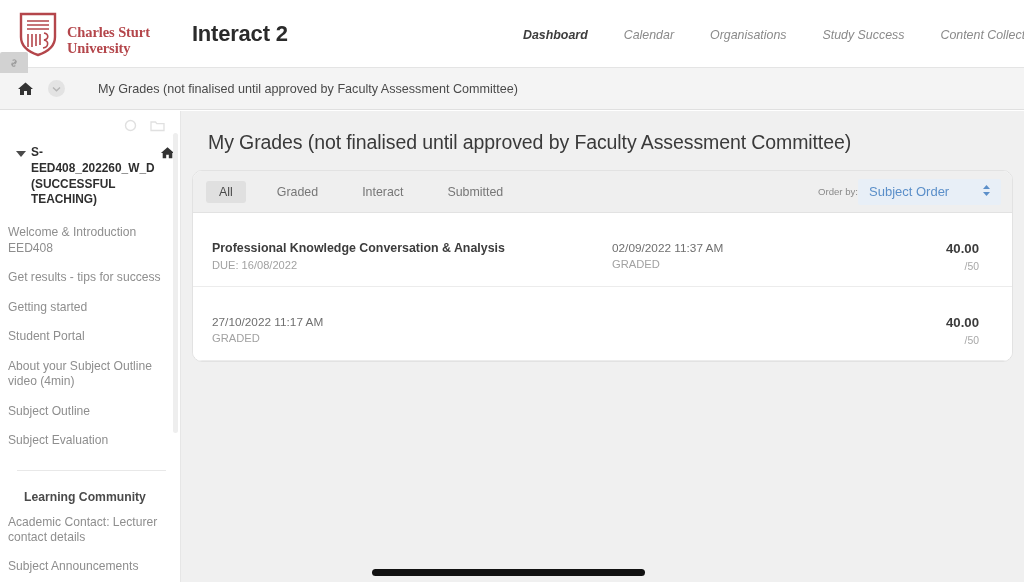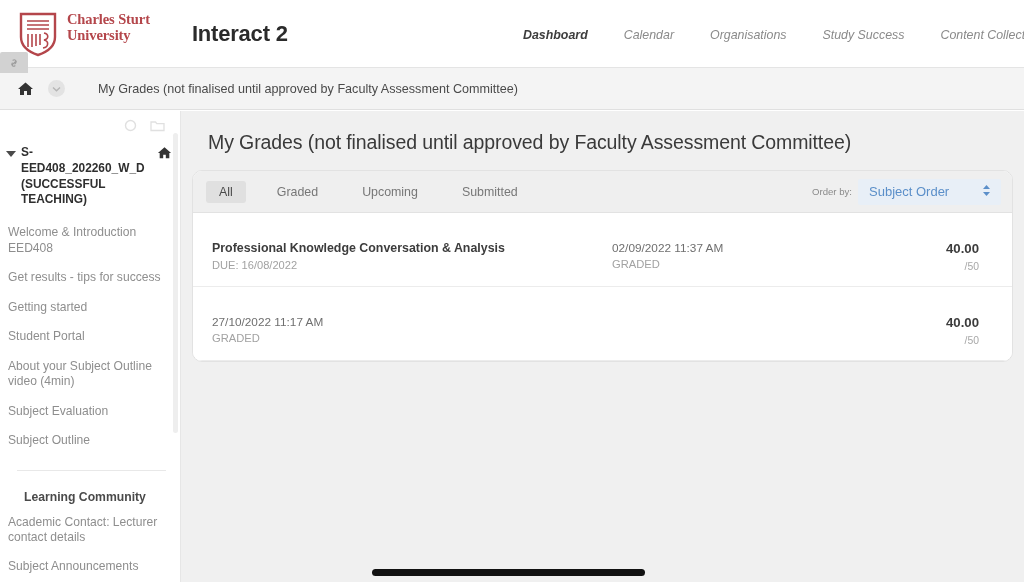--- a/index.html
+++ b/index.html
@@ -19,21 +19,21 @@
     height: 68px;
     background: #ffffff;
     display: flex;
     align-items: center;
     position: relative;
     border-bottom: 1px solid #e4e4e4;
   }
 
   .logo-block {
     display: flex;
-    align-items: flex-start;
+    align-items: flex-end;
     margin-left: 18px;
     gap: 9px;
   }
 
   .crest {
     width: 40px;
     height: 46px;
     flex: 0 0 auto;
   }
 
@@ -139,21 +139,21 @@
     align-items: center;
     gap: 13px;
     padding-right: 15px;
     padding-top: 6px;
   }
   .side-tools svg { opacity: .30; }
 
   .course-head {
     display: flex;
     align-items: flex-start;
-    padding: 8px 8px 0 6px;
+    padding: 8px 8px 0 16px;
     gap: 5px;
   }
   .tri {
     width: 0; height: 0;
     border-left: 5.5px solid transparent;
     border-right: 5.5px solid transparent;
     border-top: 6.5px solid #4a4a4a;
     margin-top: 6px;
     flex: 0 0 auto;
   }
@@ -243,21 +243,20 @@
   }
   .tab.selected {
     background: #e0e0e0;
     color: #4a4a4a;
   }
 
   .orderby-wrap {
     margin-left: auto;
     display: flex;
     align-items: center;
-    gap: 6px;
   }
   .orderby-label {
     font-size: 9.6px;
     color: #8a8a8a;
   }
   .orderby-select {
     background: #e8eff7;
     display: flex;
     align-items: center;
     gap: 30px;
@@ -410,22 +409,22 @@
         </svg>
       </span>
     </div>
 
     <nav class="side-list">
       <a href="#" class="side-link">Welcome &amp; Introduction EED408</a>
       <a href="#" class="side-link">Get results - tips for success</a>
       <a href="#" class="side-link">Getting started</a>
       <a href="#" class="side-link">Student Portal</a>
       <a href="#" class="side-link">About your Subject Outline video (4min)</a>
+      <a href="#" class="side-link">Subject Outline</a>
       <a href="#" class="side-link">Subject Evaluation</a>
-      <a href="#" class="side-link">Subject Outline</a>
 
       <div class="side-divider"></div>
 
       <div class="side-heading">Learning Community</div>
 
       <a href="#" class="side-link">Academic Contact: Lecturer contact details</a>
       <a href="#" class="side-link">Subject Announcements</a>
 
     </nav>
 
@@ -434,21 +433,21 @@
 
   <main class="main">
 
     <h1 class="page-title">My Grades (not finalised until approved by Faculty Assessment Committee)</h1>
 
     <section class="card">
 
       <div class="card-toolbar">
         <a href="#" class="tab selected">All</a>
         <a href="#" class="tab">Graded</a>
-        <a href="#" class="tab">Upcoming</a>
+        <a href="#" class="tab">Interact</a>
         <a href="#" class="tab">Submitted</a>
 
         <div class="orderby-wrap">
           <span class="orderby-label">Order by:</span>
           <div class="orderby-select">
             <span class="orderby-value">Subject Order</span>
             <span>
               <svg width="11" height="13" viewBox="0 0 11 13">
                 <path d="M5.5 1 L9 5 H2 Z" fill="#5b8fc9"></path>
                 <path d="M5.5 12 L9 8 H2 Z" fill="#5b8fc9"></path>

